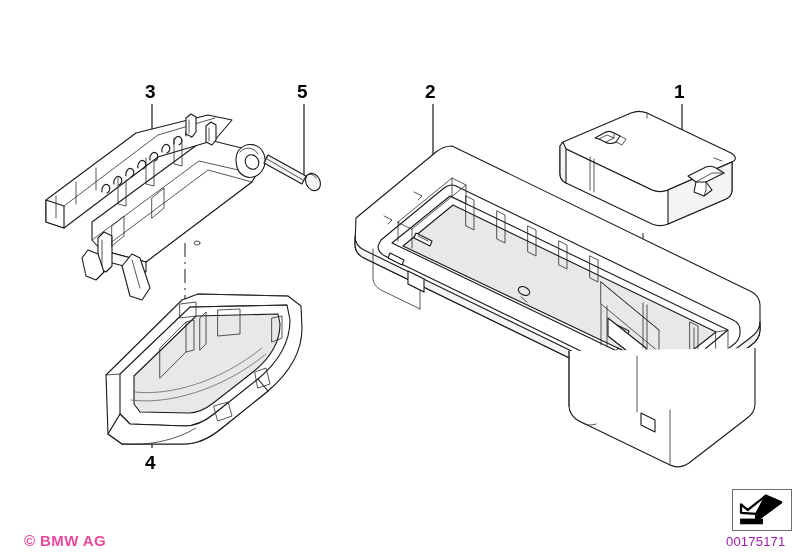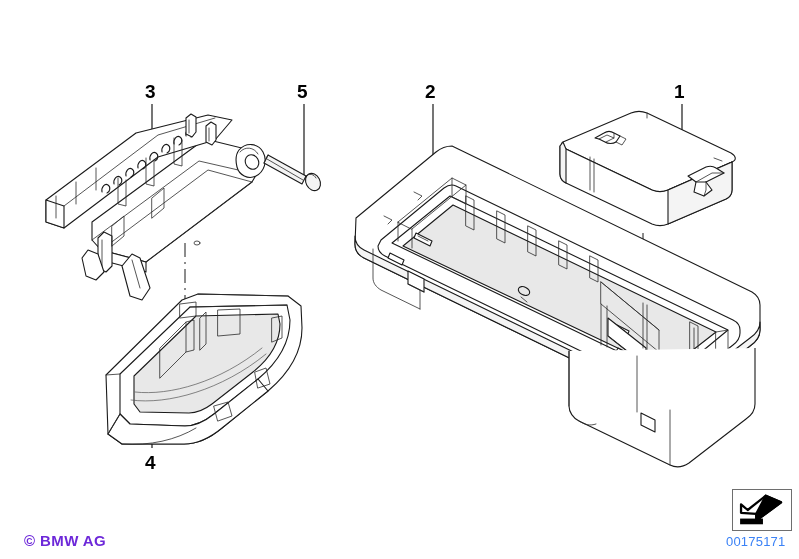--- a/index.html
+++ b/index.html
@@ -41,31 +41,31 @@
   #callout-4 { left: 145px; top: 453px; }
   #callout-5 { left: 297px; top: 82px; }
 
   #copyright {
     position: absolute;
     left: 24px;
     top: 532px;
     font-family: "Liberation Sans", sans-serif;
     font-weight: bold;
     font-size: 15px;
-    color: #6d28d9;
+    color: #ec4899;
     letter-spacing: 0.4px;
     white-space: nowrap;
   }
   #drawing-number {
     position: absolute;
     left: 726px;
     top: 534px;
     font-family: "Liberation Sans", sans-serif;
     font-size: 13px;
-    color: #3b82f6;
+    color: #a21caf;
     letter-spacing: 0.2px;
     white-space: nowrap;
   }
   #view-icon-box {
     position: absolute;
     left: 732px;
     top: 489px;
     width: 60px;
     height: 42px;
     border: 1px solid #6e6e6e;

